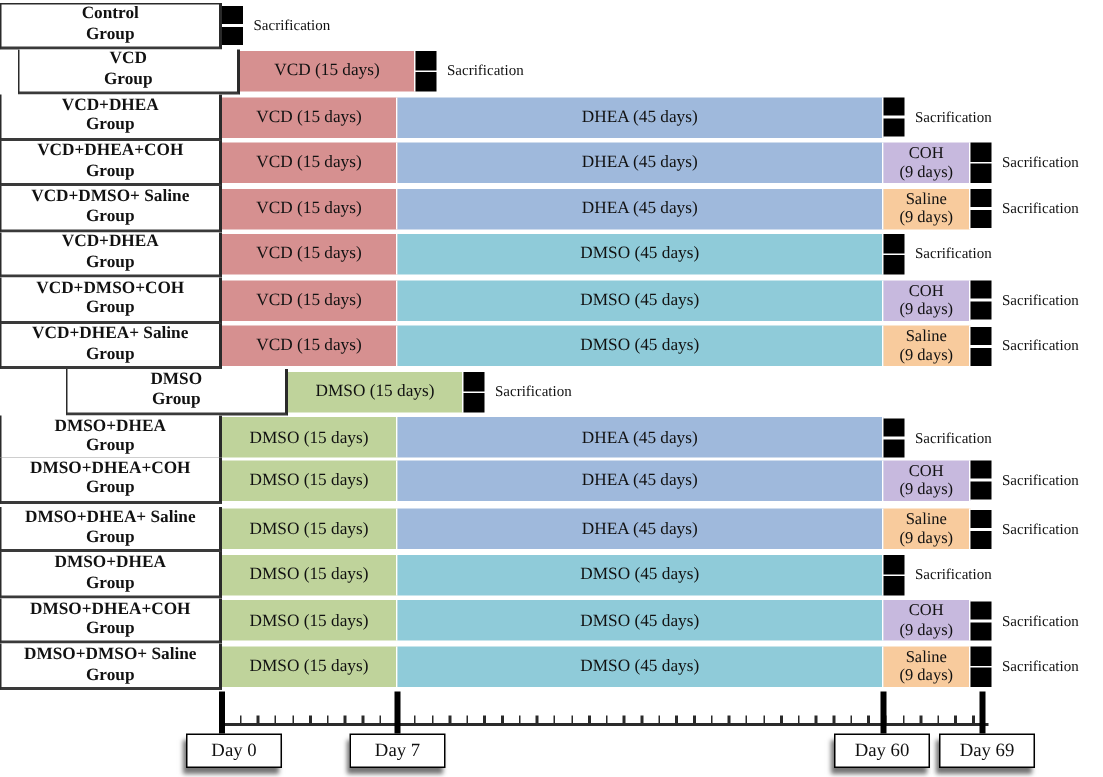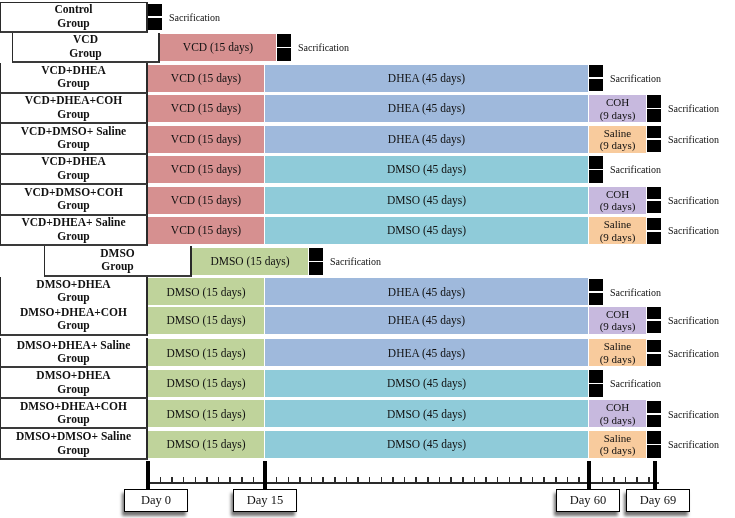--- a/index.html
+++ b/index.html
@@ -376,21 +376,21 @@
       <div class="mtick" style="left: 613.2px; top: 477px;"></div>
       <div class="mtick" style="left: 624.83px; top: 477px;"></div>
       <div class="mtick" style="left: 636.46px; top: 477px;"></div>
       <div class="mtick" style="left: 648.09px; top: 477px;"></div>
       <div class="majtick" style="left: 146.25px; top: 461px; height: 30px;"></div>
       <div class="daybox" style="left: 124px; top: 489px;">
         <span>Day 0</span>
       </div>
       <div class="majtick" style="left: 263.25px; top: 461px; height: 30px;"></div>
       <div class="daybox" style="left: 233px; top: 489px;">
-        <span>Day 15</span>
+        <span>Day 7</span>
       </div>
       <div class="majtick" style="left: 587.25px; top: 461px; height: 30px;"></div>
       <div class="daybox" style="left: 556px; top: 489px;">
         <span>Day 60</span>
       </div>
       <div class="majtick" style="left: 653.25px; top: 461px; height: 30px;"></div>
       <div class="daybox" style="left: 626px; top: 489px;">
         <span>Day 69</span>
       </div>
     </div>

